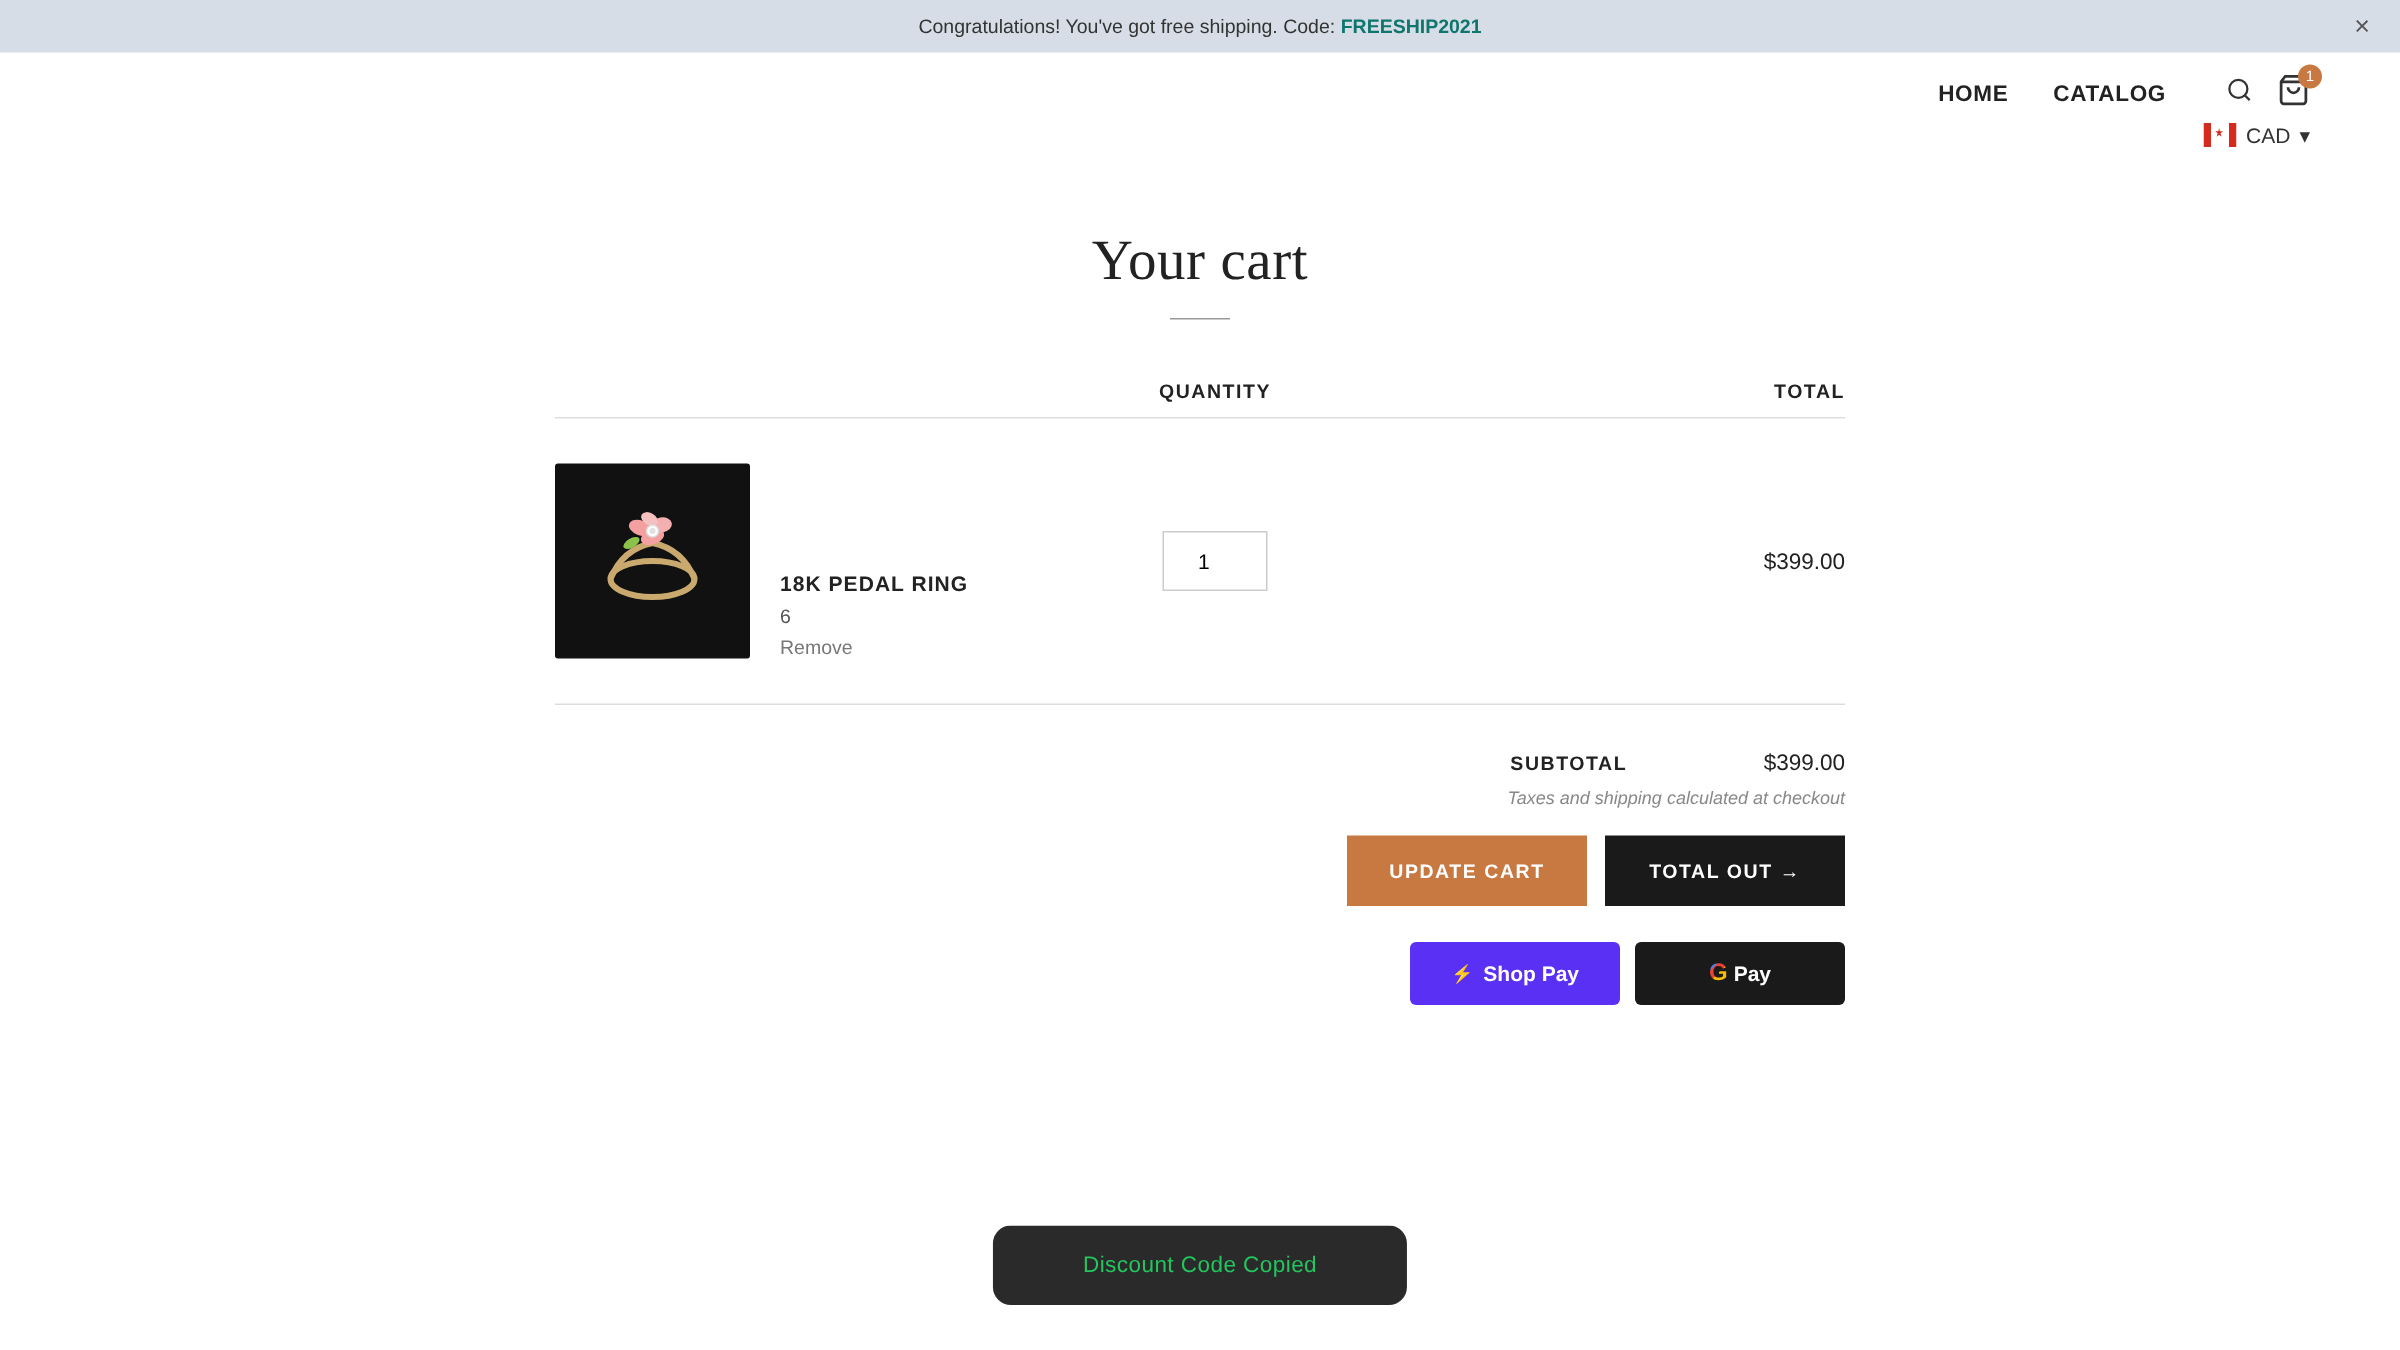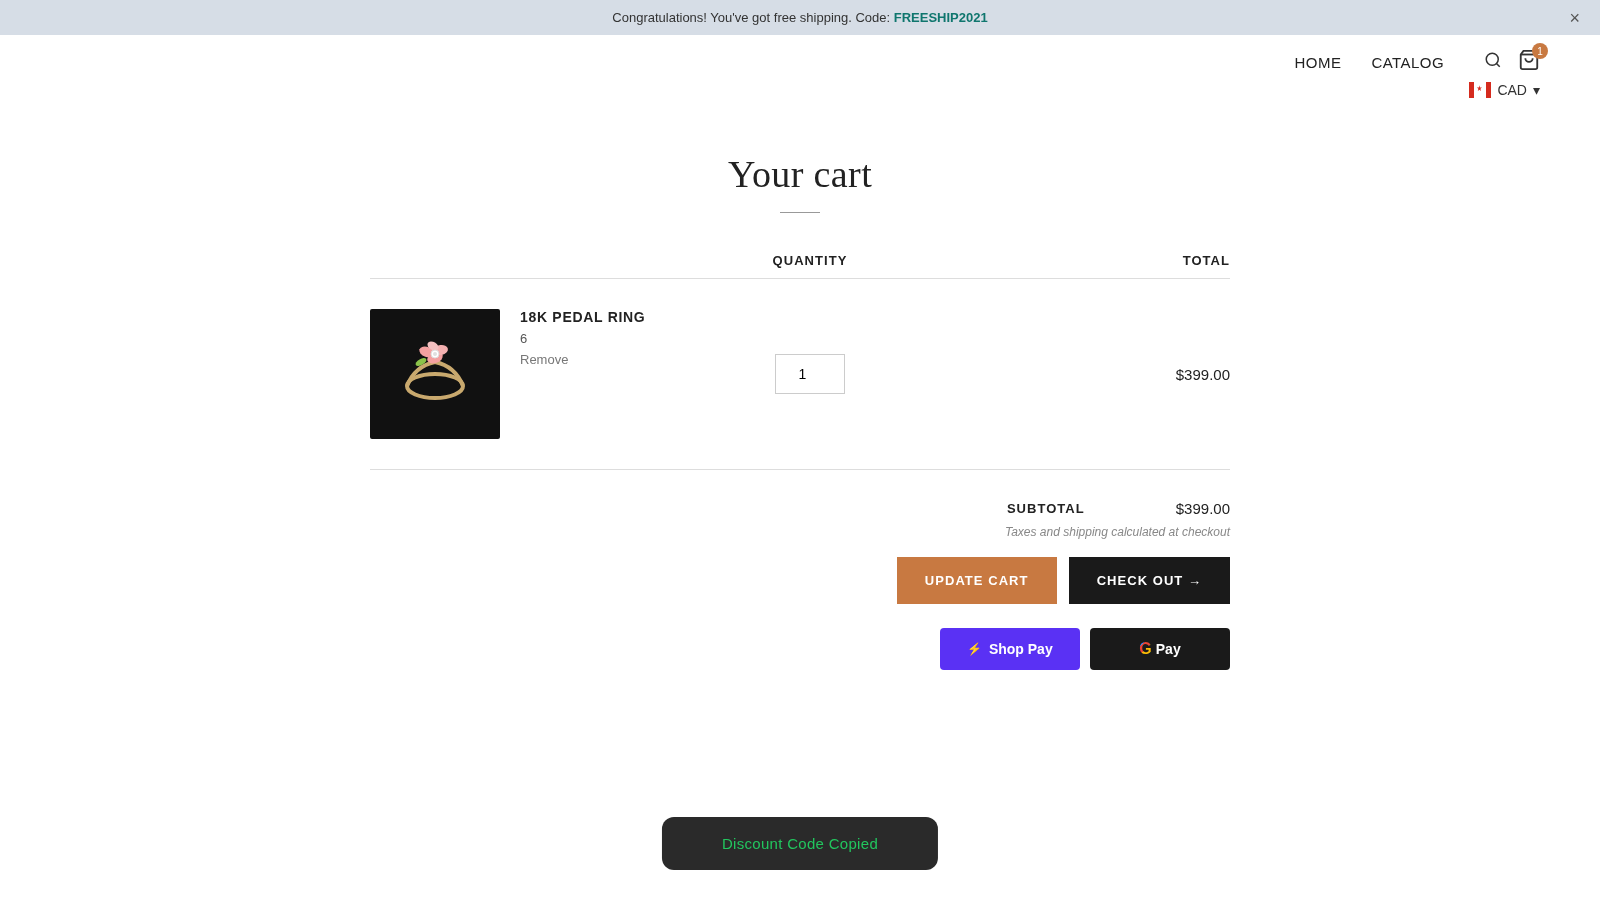--- a/index.html
+++ b/index.html
@@ -40,21 +40,21 @@
     }
     nav {
       display: flex;
       align-items: center;
       gap: 30px;
     }
     .nav-link {
       text-decoration: none;
       color: #222;
       font-size: 15px;
-      font-weight: 400;
+      font-weight: 700;
       letter-spacing: 0.03em;
     }
     .header-icons {
       display: flex;
       align-items: center;
       gap: 16px;
       margin-left: 20px;
     }
     .icon-btn {
       background: none;
@@ -136,21 +136,21 @@
 
     .cart-item {
       display: grid;
       grid-template-columns: 1fr 200px 160px 160px;
       align-items: center;
       padding: 30px 0;
       border-bottom: 1px solid #ddd;
     }
     .product-info {
       display: flex;
-      align-items: flex-start;
+      align-items: flex-end;
       gap: 20px;
     }
     .product-image {
       width: 130px;
       height: 130px;
       background: #111;
       border-radius: 2px;
       overflow: hidden;
       flex-shrink: 0;
       display: flex;
@@ -427,21 +427,21 @@
   </div>
 
   <div class="cart-footer">
     <div class="subtotal-row">
       <span class="subtotal-label">SUBTOTAL</span>
       <span class="subtotal-amount">$399.00</span>
     </div>
     <div class="taxes-note">Taxes and shipping calculated at checkout</div>
     <div class="cart-actions">
       <button class="btn-update">UPDATE CART</button>
-      <button class="btn-checkout">CHECK OUT →</button>
+      <button class="btn-checkout">TOTAL OUT →</button>
     </div>
     <div class="payment-buttons">
       <button class="btn-shop-pay">
         <span style="font-size:12px; letter-spacing:0.05em;">⚡</span>
         <span>Shop Pay</span>
       </button>
       <button class="btn-google-pay">
         <span class="gpay-g">G</span>
         <span>Pay</span>
       </button>

